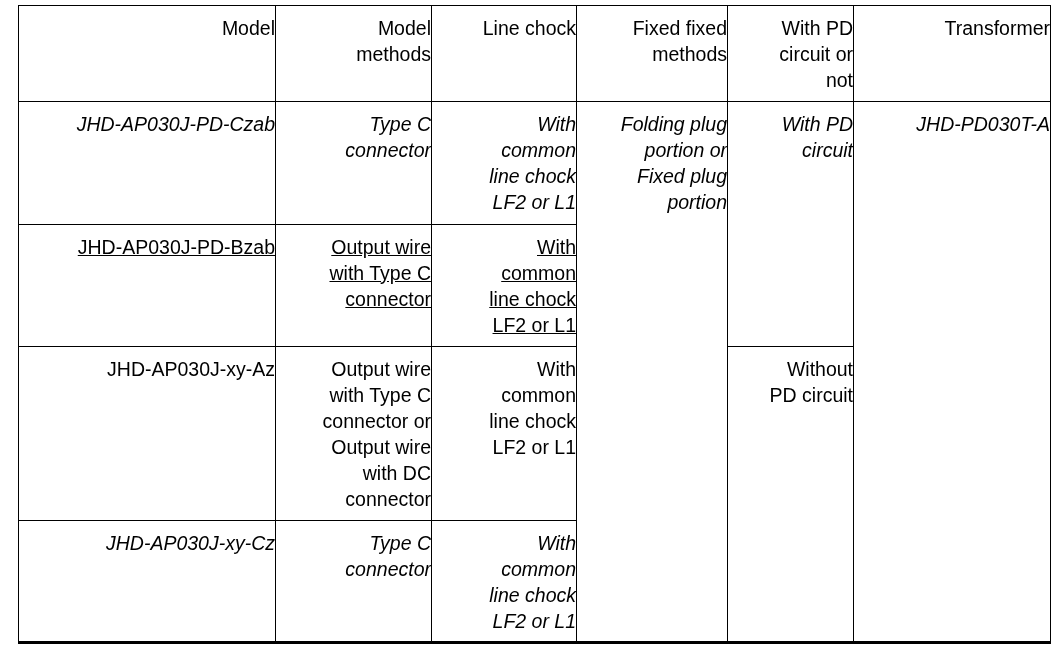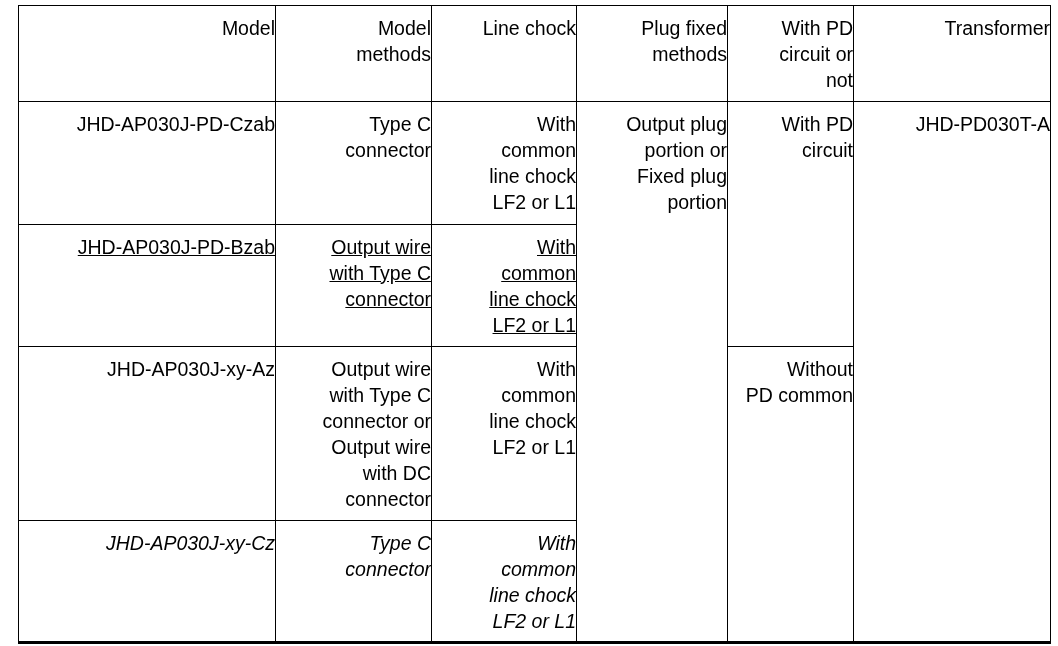--- a/index.html
+++ b/index.html
@@ -41,21 +41,21 @@
     border: 1px solid #000;
     vertical-align: top;
     text-align: right;
     font-weight: normal;
     font-size: 19.5px;
     line-height: 26px;
     padding: 9px 0 0 9px;
     font-family: "Liberation Sans", sans-serif;
   }
   table.spec-table thead th { height: 86px; }
-  tr.row-1 td { height: 113px; }
+  tr.row-1 td { height: 113px; font-style: italic; }
   tr.row-2 td { height: 112px; text-decoration: underline; }
   tr.row-3 td { height: 164px; }
   tr.row-4 td { height: 111px; font-style: italic; }
   td.nowrap-cell, th.nowrap-cell { white-space: nowrap; }
   .cell-text { display: block; white-space: pre-line; }
 </style>
 </head>
 <body>
 
 <div id="spec-table-wrap">
@@ -74,21 +74,21 @@
             <span class="cell-text">Model</span>
           </th>
         <th>
             <span class="cell-text">Model
 methods</span>
           </th>
         <th>
             <span class="cell-text">Line chock</span>
           </th>
         <th>
-            <span class="cell-text">Plug fixed
+            <span class="cell-text">Fixed fixed
 methods</span>
           </th>
         <th>
             <span class="cell-text">With PD
 circuit or
 not</span>
           </th>
         <th>
             <span class="cell-text">Transformer</span>
           </th>
@@ -103,21 +103,21 @@
             <span class="cell-text">Type C
 connector</span>
           </td>
         <td>
             <span class="cell-text">With
 common
 line chock
 LF2 or L1</span>
           </td>
         <td rowspan="4">
-            <span class="cell-text">Output plug
+            <span class="cell-text">Folding plug
 portion or
 Fixed plug
 portion</span>
           </td>
         <td rowspan="2">
             <span class="cell-text">With PD
 circuit</span>
           </td>
         <td rowspan="4" class="nowrap-cell">
             <span class="cell-text">JHD-PD030T-A</span>
@@ -152,21 +152,21 @@
 connector</span>
           </td>
         <td>
             <span class="cell-text">With
 common
 line chock
 LF2 or L1</span>
           </td>
         <td rowspan="2">
             <span class="cell-text">Without
-PD common</span>
+PD circuit</span>
           </td>
       </tr>
       <tr class="row-4">
         <td class="nowrap-cell">
             <span class="cell-text">JHD-AP030J-xy-Cz</span>
           </td>
         <td>
             <span class="cell-text">Type C
 connector</span>
           </td>

